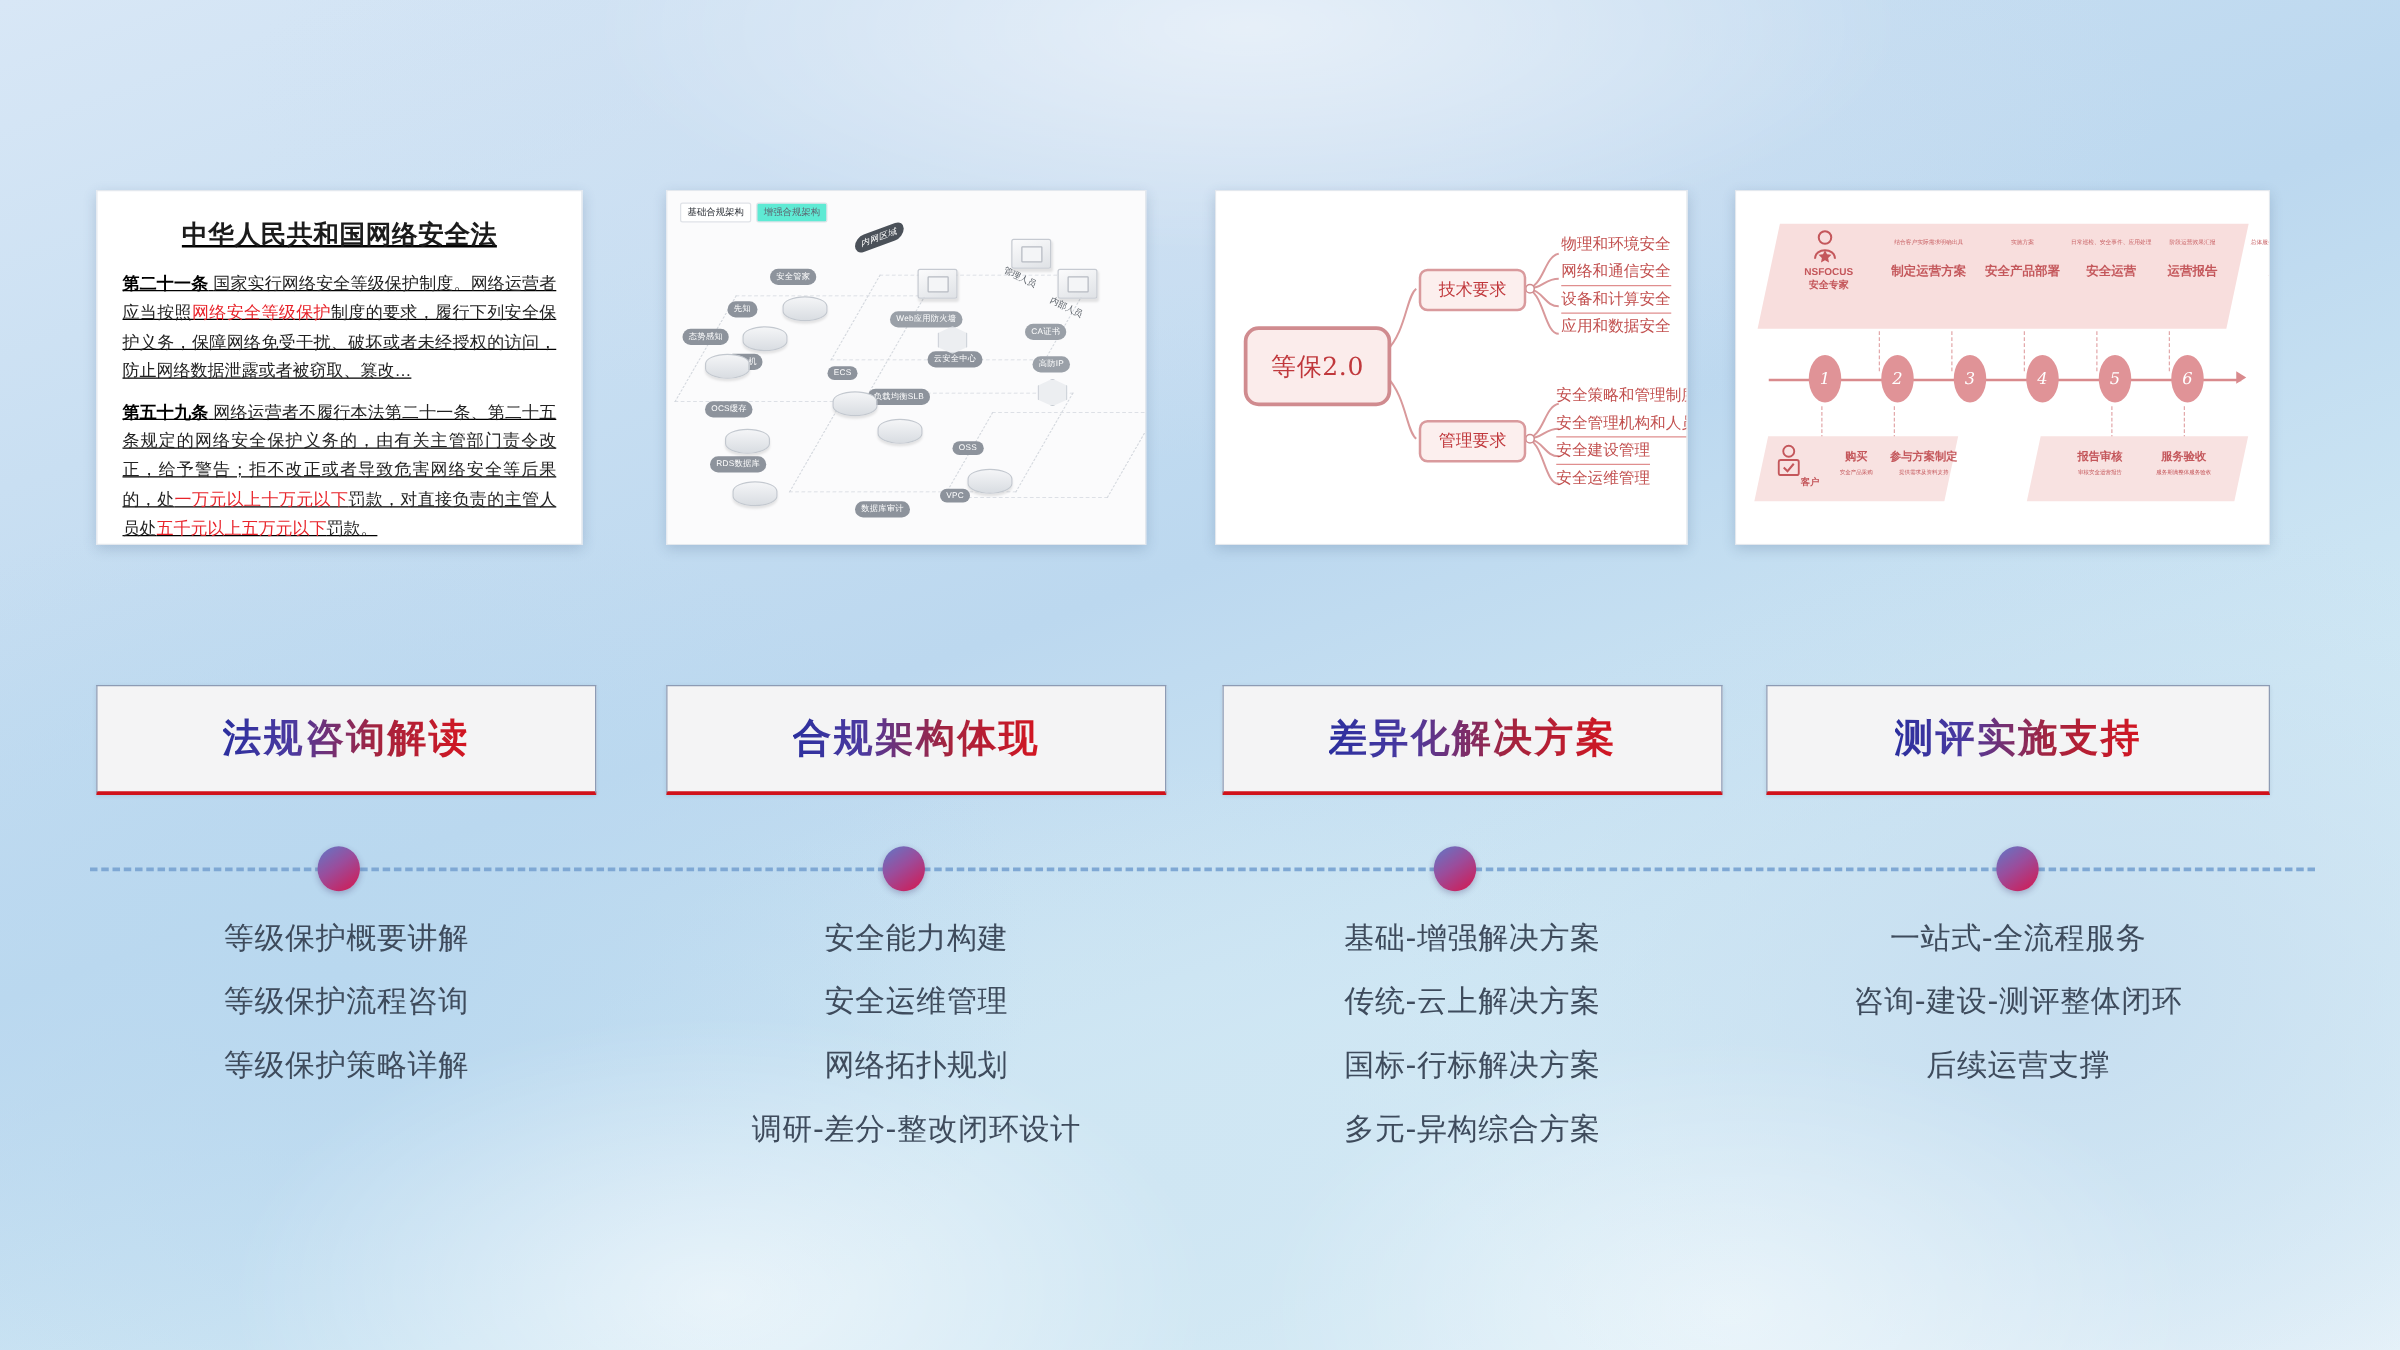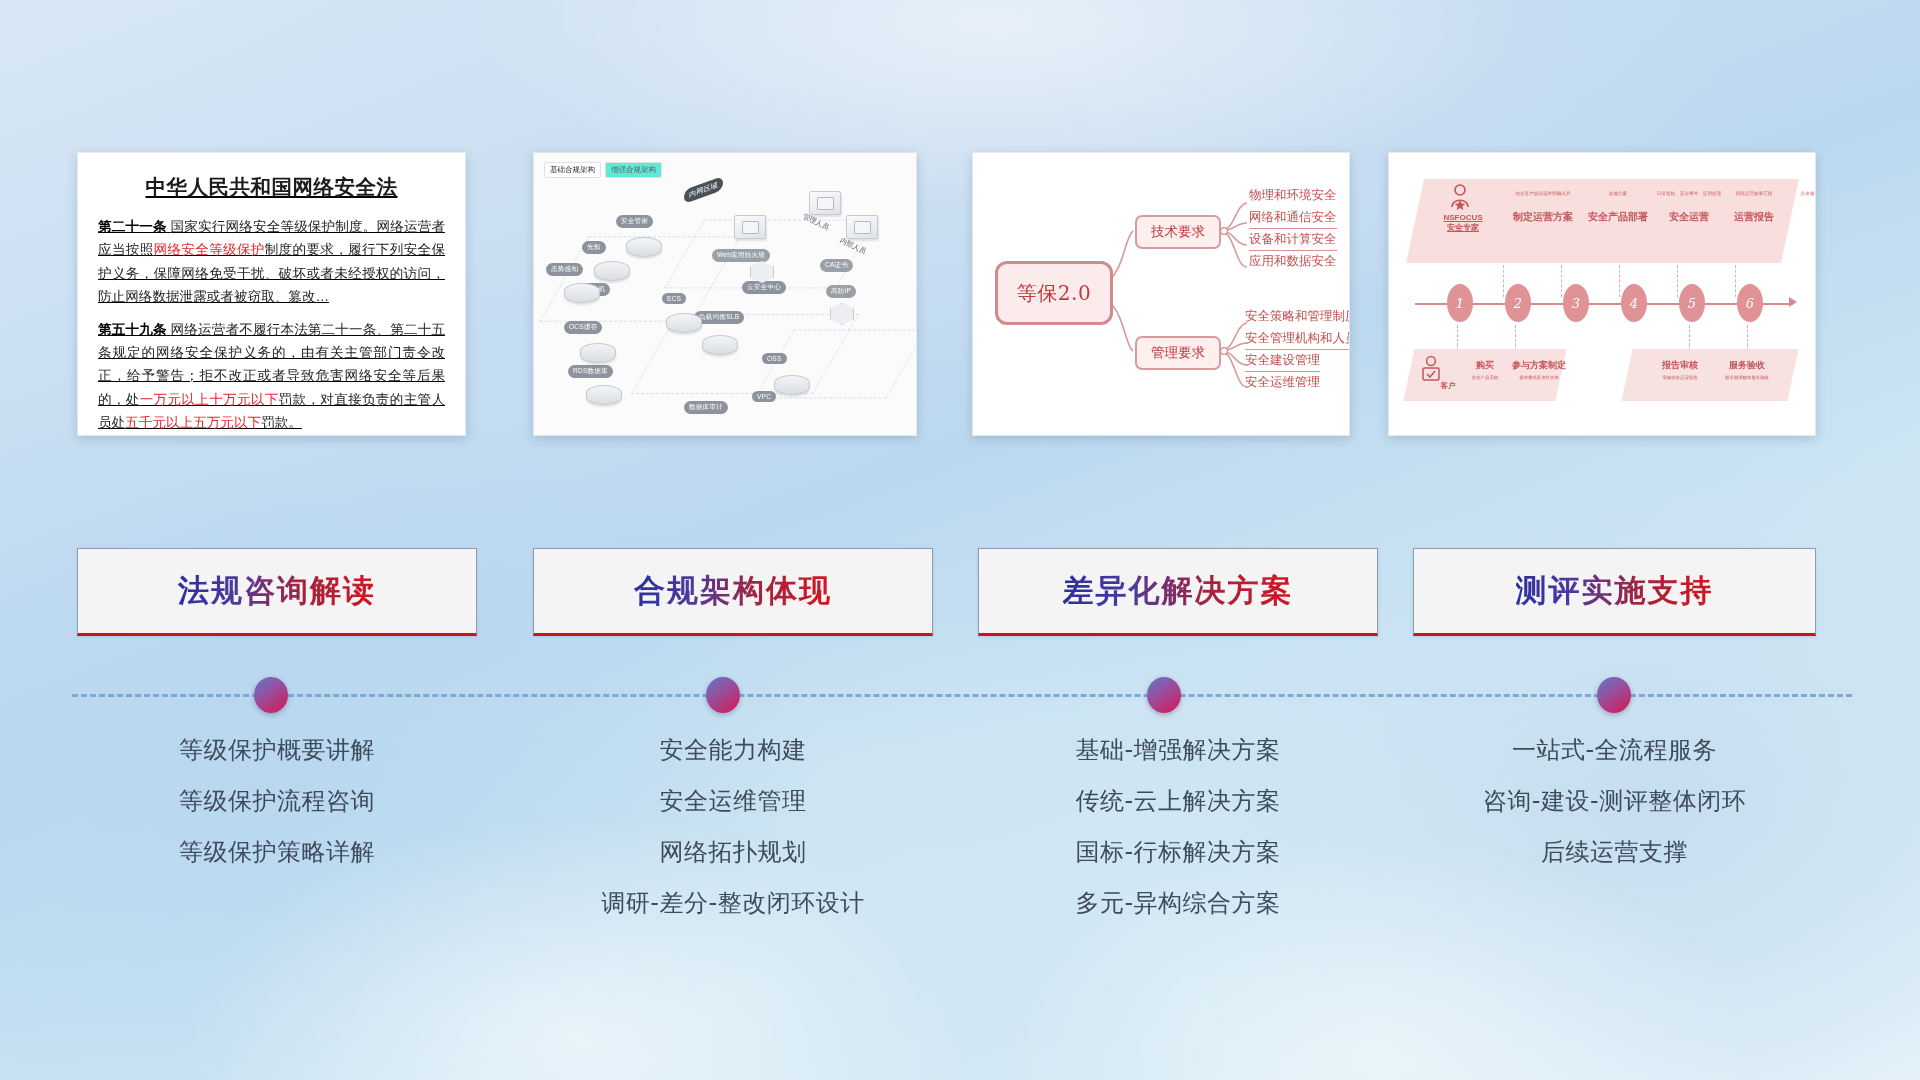--- a/index.html
+++ b/index.html
@@ -117,21 +117,21 @@
 
   
   .nsf{position:relative;width:100%;height:100%;background:#fff;}
   .nsf .band{
     position:absolute;left:26px;top:26px;width:375px;height:84px;
     background:#f8dedd;transform:skewX(-12deg);
   }
   .nsf .band-in{position:absolute;left:26px;top:26px;width:375px;height:84px;}
   .nsf .expert{
     position:absolute;left:16px;top:12px;width:64px;text-align:center;
-    color:#c4575b;font-size:8px;line-height:1.25;font-weight:bold;text-decoration:underline;
+    color:#c4575b;font-size:8px;line-height:1.25;font-weight:bold;
   }
   .nsf .pcol{position:absolute;text-align:center;color:#c4575b;}
   .nsf .pcol .tiny{font-size:4.6px;line-height:1.1;opacity:.95;white-space:nowrap;}
   .nsf .pcol .main{font-size:10px;font-weight:bold;margin-top:14px;white-space:nowrap;}
   .nsf .axis{position:absolute;left:26px;top:150px;width:378px;height:2px;background:#d98a8d;}
   .nsf .arrow{
     position:absolute;left:400px;top:144px;width:0;height:0;
     border-left:8px solid #d98a8d;border-top:5px solid transparent;border-bottom:5px solid transparent;
   }
   .nsf .num{

